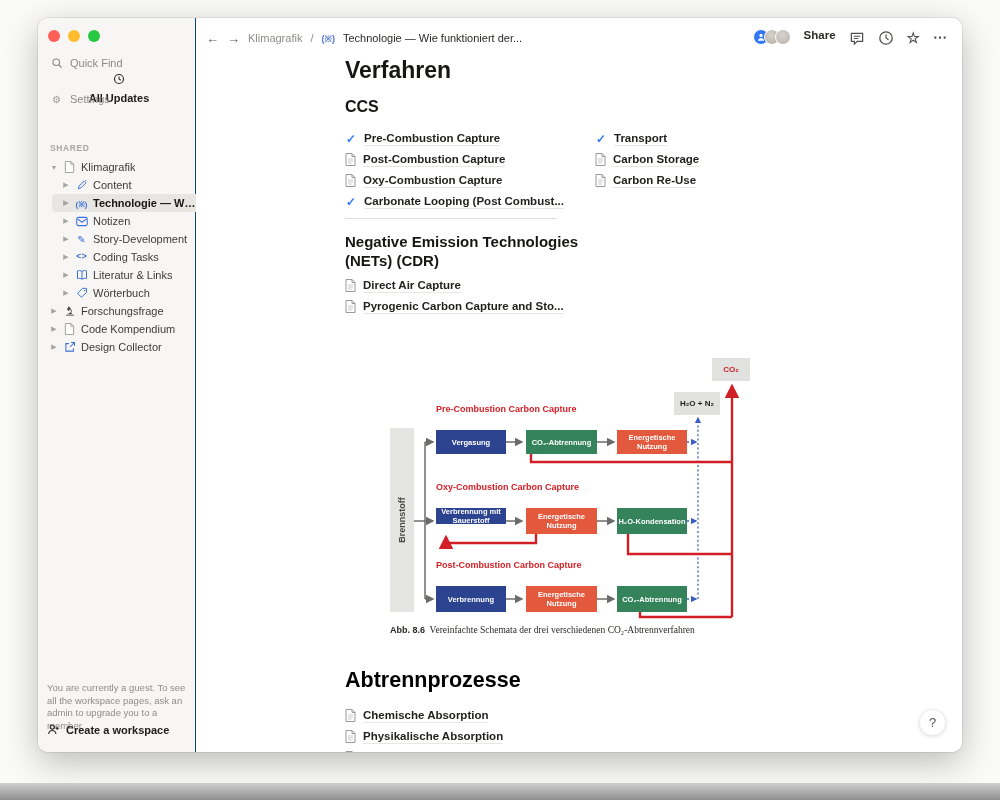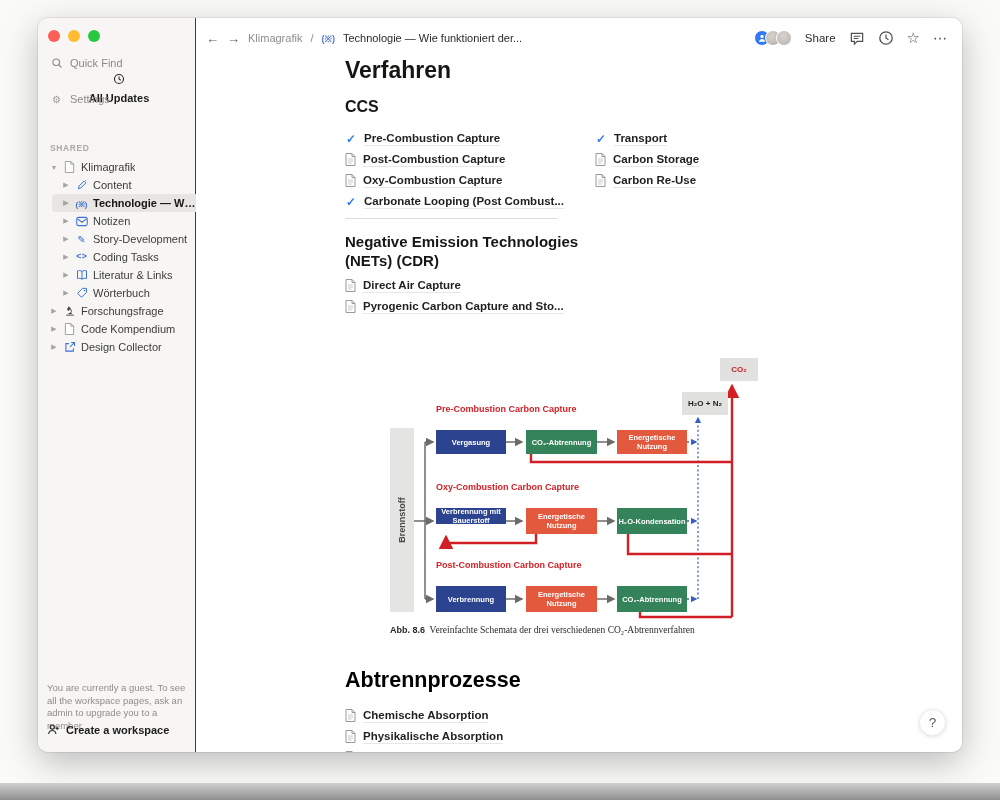--- a/index.html
+++ b/index.html
@@ -46,21 +46,21 @@
                font-size:11px; font-weight:700; color:#1c1c1c; cursor:pointer; }
 
   
   .main { position:absolute; left:158px; top:0; right:0; bottom:0; background:#fff; }
   .toolbar { position:absolute; left:0; top:0; right:0; height:40px; display:flex;
              align-items:center; padding:0 14px 0 10px; }
   .bc { display:flex; align-items:center; gap:8px; font-size:11px; color:#8d8d8b; }
   .bc .nav-arrow { font-size:13px; color:#5d5d5b; cursor:pointer; }
   .bc .page-ic { color:#5578cf; font-size:9px; font-weight:700; }
   .bc .page-name { color:#2a2a28; }
-  .tb-right { margin-left:auto; display:flex; align-items:center; gap:13px; color:#555; }
+  .tb-right { margin-left:auto; display:flex; gap:13px; color:#555;font-weight:bold; }
   .avatars { display:flex; }
   .av { width:16px; height:16px; border-radius:50%; border:1.5px solid #fff; margin-left:-5px; }
   .av.a1 { background:#3478f6; margin-left:0; display:flex; align-items:center;
            justify-content:center; }
   .av.a2 { background:radial-gradient(circle at 40% 35%, #d9d2ca, #b3aca4); }
   .av.a3 { background:radial-gradient(circle at 45% 35%, #d8d3cf, #b8b2ad); }
   .share { font-size:11.5px; color:#2c2c2a; cursor:pointer; }
   .tbicon { cursor:pointer; display:flex; align-items:center; }
   .star-g { font-size:15px; color:#4f4f4d; }
   .dots { font-size:14px; color:#4f4f4d; letter-spacing:1px; }
@@ -84,21 +84,21 @@
   .abt-list { left:149px; top:687px; }
 
   
   .diagram { position:absolute; left:192px; top:334px; width:362px; height:276px; }
   .diag-lines { position:absolute; left:0; top:0; }
   .dbox { position:absolute; display:flex; align-items:center; justify-content:center;
           text-align:center; font-size:7.5px; font-weight:700; color:#fff; line-height:1.2; }
   .dbox.blue   { background:#2c4390; }
   .dbox.green  { background:#35835a; }
   .dbox.orange { background:#e2593d; }
-  .dbox.grayb  { background:#e1e1df; color:#1d1d1b; font-size:8px;margin-left:8px; }
+  .dbox.grayb  { background:#e1e1df; color:#1d1d1b; font-size:8px; }
   .dbox.co2 { color:#c92227; }
   .row-title { position:absolute; font-size:9px; font-weight:700; color:#d21f26; white-space:nowrap; }
   .feedbox { position:absolute; left:2px; top:76px; width:24px; height:184px; background:#e4e4e2;
              display:flex; align-items:center; justify-content:center; }
   .feedbox span { transform:rotate(-90deg); font-size:9px; font-weight:700; color:#4a4a48;
                   white-space:nowrap; }
   .fig-cap { position:absolute; left:194px; top:607px; width:360px; font-size:9.5px;
              color:#2a2a28; font-family:"Liberation Serif", serif; }
   .fig-cap b { font-family:"Liberation Sans", sans-serif; font-size:9px; }
 

